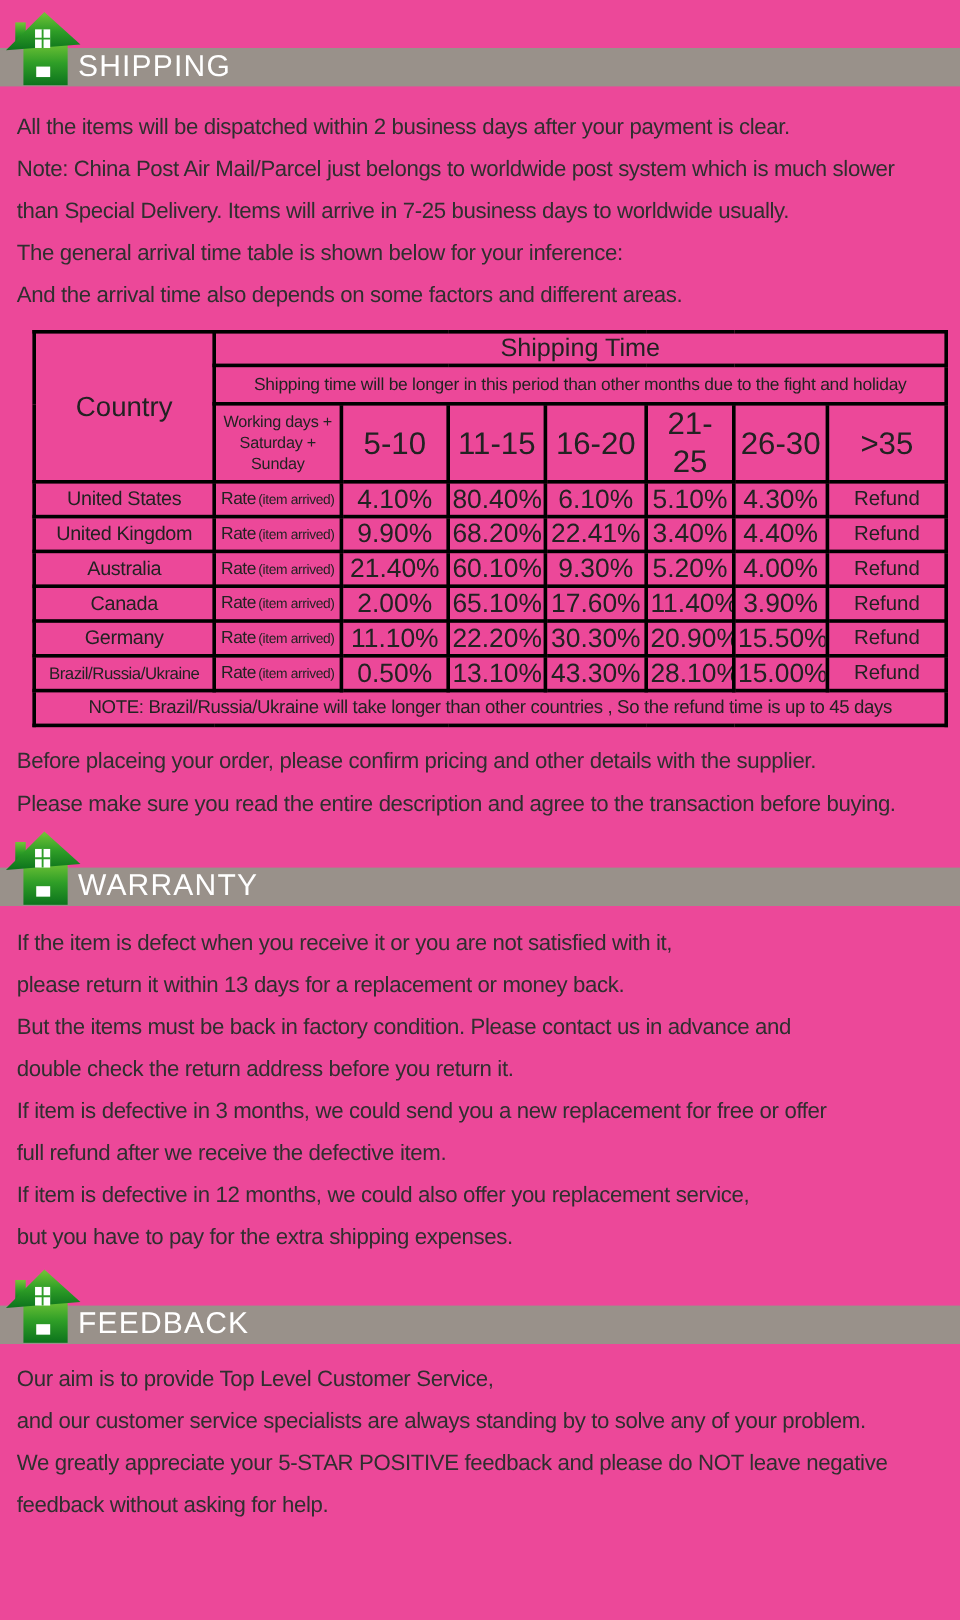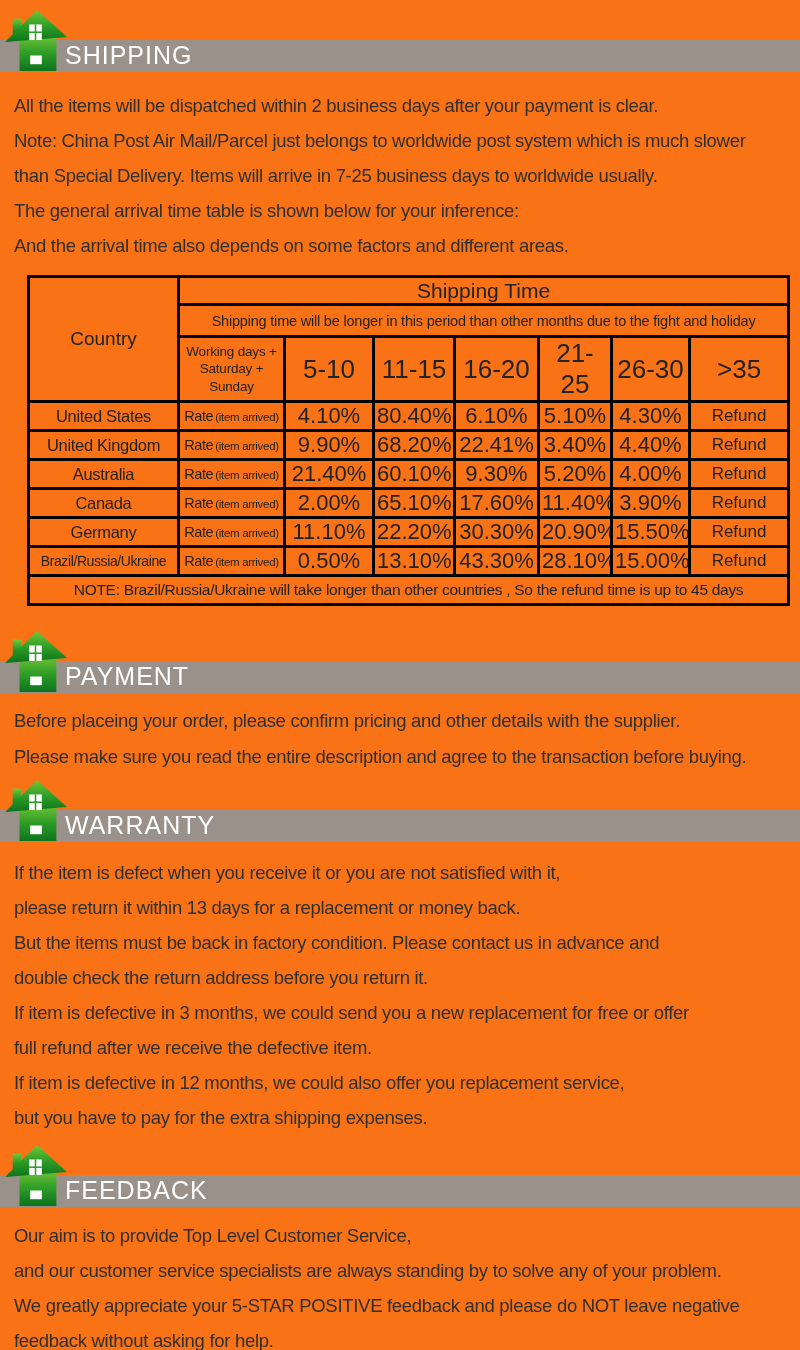--- a/index.html
+++ b/index.html
@@ -1,19 +1,19 @@
 <!DOCTYPE html>
 <html><head>
 <meta charset="utf-8">
 <style>
   * { margin:0; padding:0; box-sizing:border-box; }
   html,body { background:#fff; }
   .page {
     position:relative; width:800px; height:1350px; overflow:hidden;
-    background:#f97316; color:#2d2d2d;
+    background:#ec4899; color:#2d2d2d;
     font-family:"Liberation Sans", sans-serif;
   }
   
   .sec-header { position:relative; width:800px; }
   .sec-header.h1 { height:72px; margin-top:0; }
   .sec-header.h2 { height:66px; }
   .banner {
     position:absolute; left:0; right:0; bottom:0; height:32px;
     background:#99918a; display:flex; align-items:center;
   }
@@ -41,21 +41,21 @@
     border-collapse:collapse; table-layout:fixed;
     margin:12px 0 0 27px; width:760px;
     border:2px solid #000;
   }
   .ship-table td {
     border:3px solid #000000; text-align:center; vertical-align:middle;
     padding:0 2px; overflow:hidden; color:#222;
   }
   tr.r-top td      { height:28px; }
   .st-head         { font-size:21px; }
-  .country-head    { font-size:19px; }
+  .country-head    { font-size:23px; }
   tr.r-sub td      { height:32px; }
   .subnote         { font-size:14.5px; letter-spacing:-0.2px; white-space:nowrap; }
   tr.r-ranges td   { height:54px; }
   .wd              { font-size:13.5px; line-height:1.3; white-space:pre-line; letter-spacing:-0.2px; }
   .range           { font-size:26px; }
   tr.r-data td     { height:29px; }
   .cname           { font-size:16.5px; letter-spacing:-0.3px; white-space:nowrap; }
   .cname.tight     { font-size:14px; letter-spacing:-0.4px; }
   .rate-cell       { font-size:14.5px; letter-spacing:-0.4px; white-space:nowrap;margin-left:37px; }
   .rate-cell .small{ font-size:11.5px; letter-spacing:-0.3px; margin-left:2px; }
@@ -193,34 +193,20 @@
         <td class="pct">15.00%</td>
         <td class="refund">Refund</td>
       </tr>
 
       <tr class="r-note">
         <td class="note-cell" colspan="8">NOTE: Brazil/Russia/Ukraine will take longer than other countries , So the refund time is up to 45 days</td>
       </tr>
     </tbody>
   </table>
 
-  <div class="sec-header h2 mt21">
-    <div class="banner">
-      <span class="banner-title">PAYMENT</span>
-    </div>
-    <svg class="house" viewBox="0 0 66 66">
-      <rect x="9" y="12" width="9" height="18" fill="url(#houseGrad)"></rect>
-      <rect x="16" y="28" width="38" height="38" fill="url(#houseGrad)"></rect>
-      <polygon points="1,36 34,3 65,31" fill="url(#houseGrad)"></polygon>
-      <rect x="26" y="18" width="13" height="16" fill="#fff"></rect>
-      <line x1="32.5" y1="18" x2="32.5" y2="34" stroke="#2f9e27" stroke-width="1.6"></line>
-      <line x1="26" y1="26" x2="39" y2="26" stroke="#2f9e27" stroke-width="1.6"></line>
-      <rect x="27" y="50" width="12" height="9" fill="#fff"></rect>
-    </svg>
-  </div>
 
   <div class="para-block para-payment">
     <div class="para-line">Before placeing your order, please confirm pricing and other details with the supplier.</div>
     <div class="para-line">Please make sure you read the entire description and agree to the transaction before buying.</div>
   </div>
 
   <div class="sec-header h2 mt1">
     <div class="banner">
       <span class="banner-title">WARRANTY</span>
     </div>

